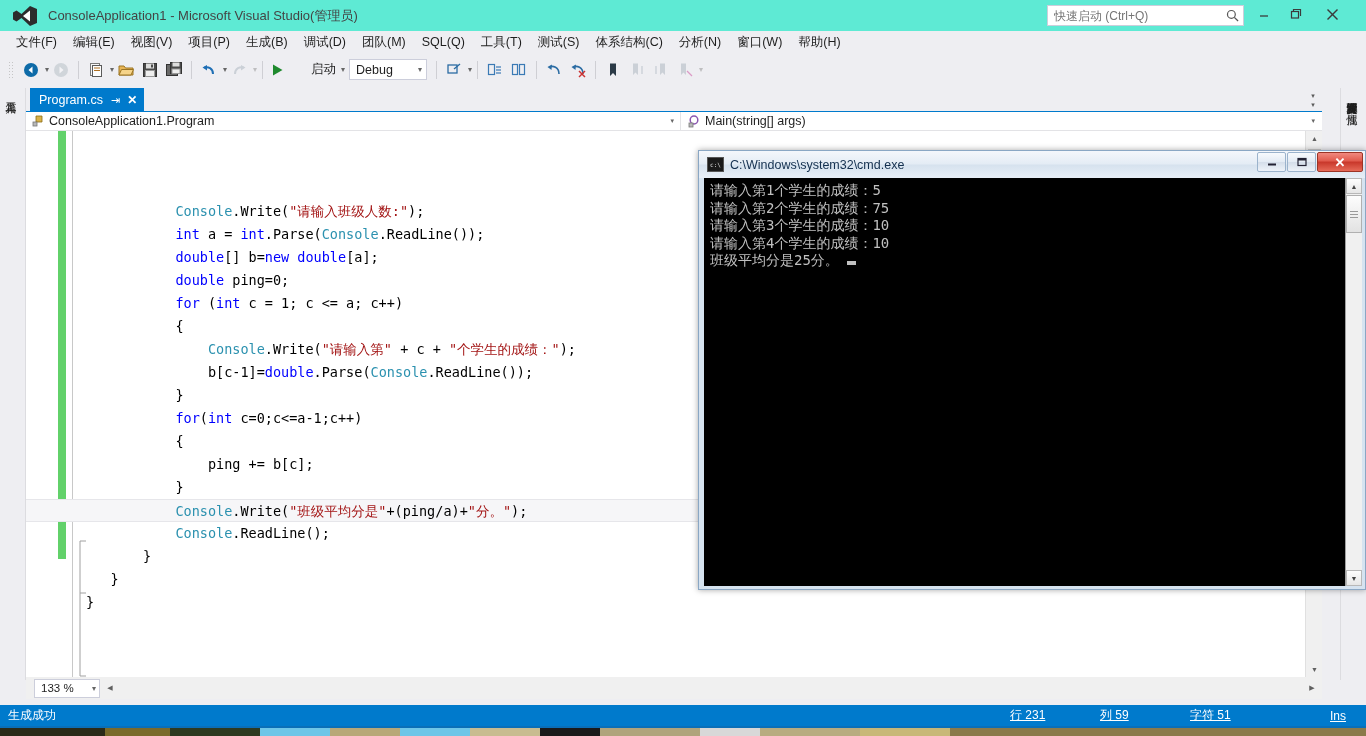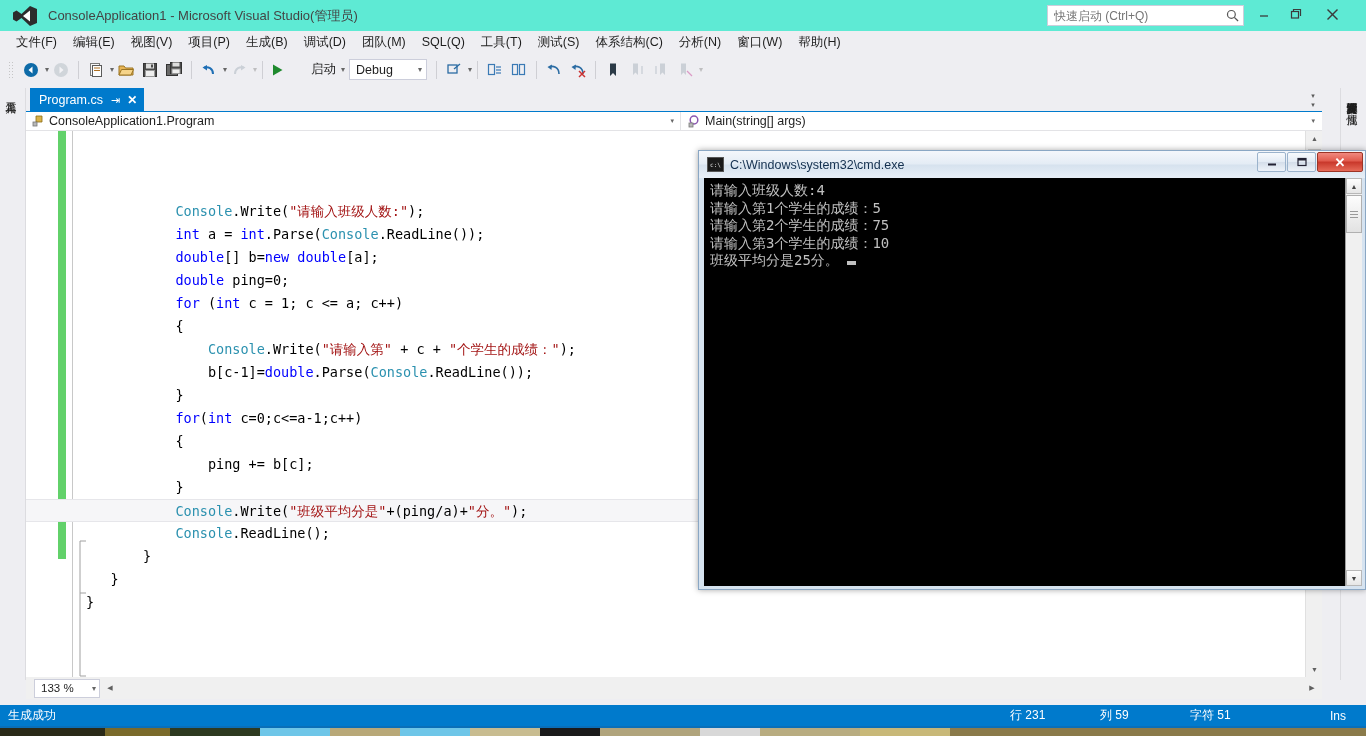--- a/index.html
+++ b/index.html
@@ -172,21 +172,21 @@
                justify-content: center; font-size: 7px; color: #606060; }
   .hsb-track { flex: 1; height: 17px; background: #f0f0f0; }
 
   
   .statusbar {
     position: absolute; left: 0; top: 705px; width: 1366px; height: 21px;
     background: #007acc; color: #fff; font-size: 12px;
     display: flex; align-items: center;
   }
   .st-left { padding-left: 8px; }
-  .st-cell { position: absolute; }
+  .st-cell { position: absolute; text-decoration: underline; }
   #st-line { left: 1010px; }
   #st-col  { left: 1100px; }
   #st-char { left: 1190px; }
   #st-ins  { left: 1330px; }
 
   
   .taskbar {
     position: absolute; left: 0; top: 726px; width: 1366px; height: 10px;
     background: #1b2a3a;
     background-image: linear-gradient(90deg,
@@ -563,21 +563,21 @@
             <rect x="2" y="1.5" width="8" height="7" fill="none" stroke="#223" stroke-width="1.2"></rect>
             <rect x="2" y="1.5" width="8" height="2" fill="#223"></rect>
             </svg>
         </div>
         <div class="cmd-wbtn close">
           <span>✕</span>
         </div>
       </div>
     </div>
     <div class="cmd-body">
-      <div class="cmd-text" id="console-output"><div>请输入班级人数:4</div><div>请输入第1个学生的成绩：5</div><div>请输入第2个学生的成绩：75</div><div>请输入第3个学生的成绩：10</div><div>班级平均分是25分。<span class="cursor-blk"></span></div></div>
+      <div class="cmd-text" id="console-output"><div>请输入第1个学生的成绩：5</div><div>请输入第2个学生的成绩：75</div><div>请输入第3个学生的成绩：10</div><div>请输入第4个学生的成绩：10</div><div>班级平均分是25分。<span class="cursor-blk"></span></div></div>
       <div class="cmd-scroll">
         <div class="cmd-sb-arrow" style="top:0">▲</div>
         <div class="cmd-sb-thumb">
           <div class="cmd-sb-grip"></div>
         </div>
         <div class="cmd-sb-arrow" style="bottom:0">▼</div>
       </div>
     </div>
   </div>
 

